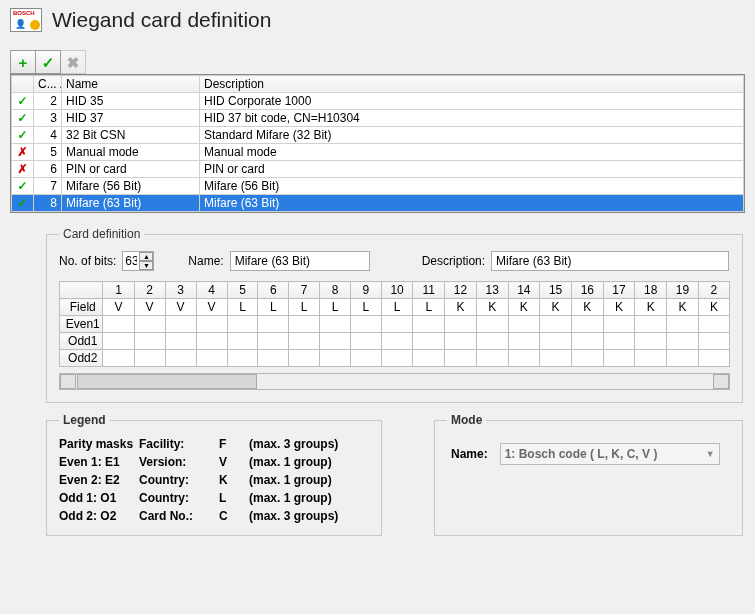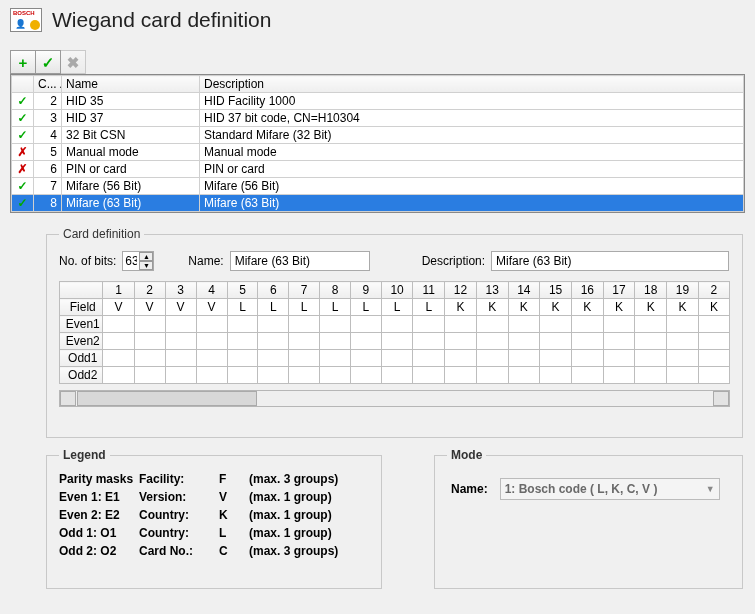--- a/index.html
+++ b/index.html
@@ -44,21 +44,21 @@
   }
   table.list th { background: linear-gradient(#fbfbfb,#eee); font-weight: normal; }
   .col-status { width: 22px; text-align: center; }
   .col-count  { width: 28px; text-align: right; }
   .col-name   { width: 138px; }
   tr.sel td { background: #2a7de1; color: #fff; }
   .ok-ico  { color: #0a0; font-weight: bold; }
   .bad-ico { color: #c00; font-weight: bold; }
 
   fieldset {
-    border: 1px solid #c8c8c8; margin-top: 14px; padding: 10px 12px 30px; margin-left: 36px;
+    border: 1px solid #c8c8c8; margin-top: 14px; padding: 10px 12px 12px; margin-left: 36px;
   }
   fieldset legend { padding: 0 4px; color: #333; }
 
   .def-row1 { display: flex; align-items: center; gap: 6px; margin-bottom: 10px; }
   .lbl { white-space: nowrap; }
   .spin {
     display: inline-flex; align-items: center; border: 1px solid #aaa; background: #fff;
     height: 20px;
   }
   .spin input { width: 16px; border: none; text-align: center; font: inherit; outline: none; }
@@ -141,21 +141,21 @@
         <th><span>C...</span> <span style="font-size:9px;">▴</span></th>
         <th>Name</th>
         <th>Description</th>
       </tr>
     </thead>
     <tbody id="list-body">
         <tr>
           <td style="text-align:center"><span class="ok-ico">✓</span></td>
           <td style="text-align:right">2</td>
           <td>HID 35</td>
-          <td>HID Facility 1000</td>
+          <td>HID Corporate 1000</td>
         </tr>
         <tr>
           <td style="text-align:center"><span class="ok-ico">✓</span></td>
           <td style="text-align:right">3</td>
           <td>HID 37</td>
           <td>HID 37 bit code, CN=H10304</td>
         </tr>
         <tr>
           <td style="text-align:center"><span class="ok-ico">✓</span></td>
           <td style="text-align:right">4</td>
@@ -278,43 +278,20 @@
             <td class="cell"></td>
             <td class="cell"></td>
             <td class="cell"></td>
             <td class="cell"></td>
             <td class="cell"></td>
             <td class="cell"></td>
             <td class="cell"></td>
             <td class="cell"></td>
           </tr>
           <tr>
-            <td class="rowh">Even2</td>
-            <td class="cell"></td>
-            <td class="cell"></td>
-            <td class="cell"></td>
-            <td class="cell"></td>
-            <td class="cell"></td>
-            <td class="cell"></td>
-            <td class="cell"></td>
-            <td class="cell"></td>
-            <td class="cell"></td>
-            <td class="cell"></td>
-            <td class="cell"></td>
-            <td class="cell"></td>
-            <td class="cell"></td>
-            <td class="cell"></td>
-            <td class="cell"></td>
-            <td class="cell"></td>
-            <td class="cell"></td>
-            <td class="cell"></td>
-            <td class="cell"></td>
-            <td class="cell"></td>
-          </tr>
-          <tr>
             <td class="rowh">Odd1</td>
             <td class="cell"></td>
             <td class="cell"></td>
             <td class="cell"></td>
             <td class="cell"></td>
             <td class="cell"></td>
             <td class="cell"></td>
             <td class="cell"></td>
             <td class="cell"></td>
             <td class="cell"></td>

